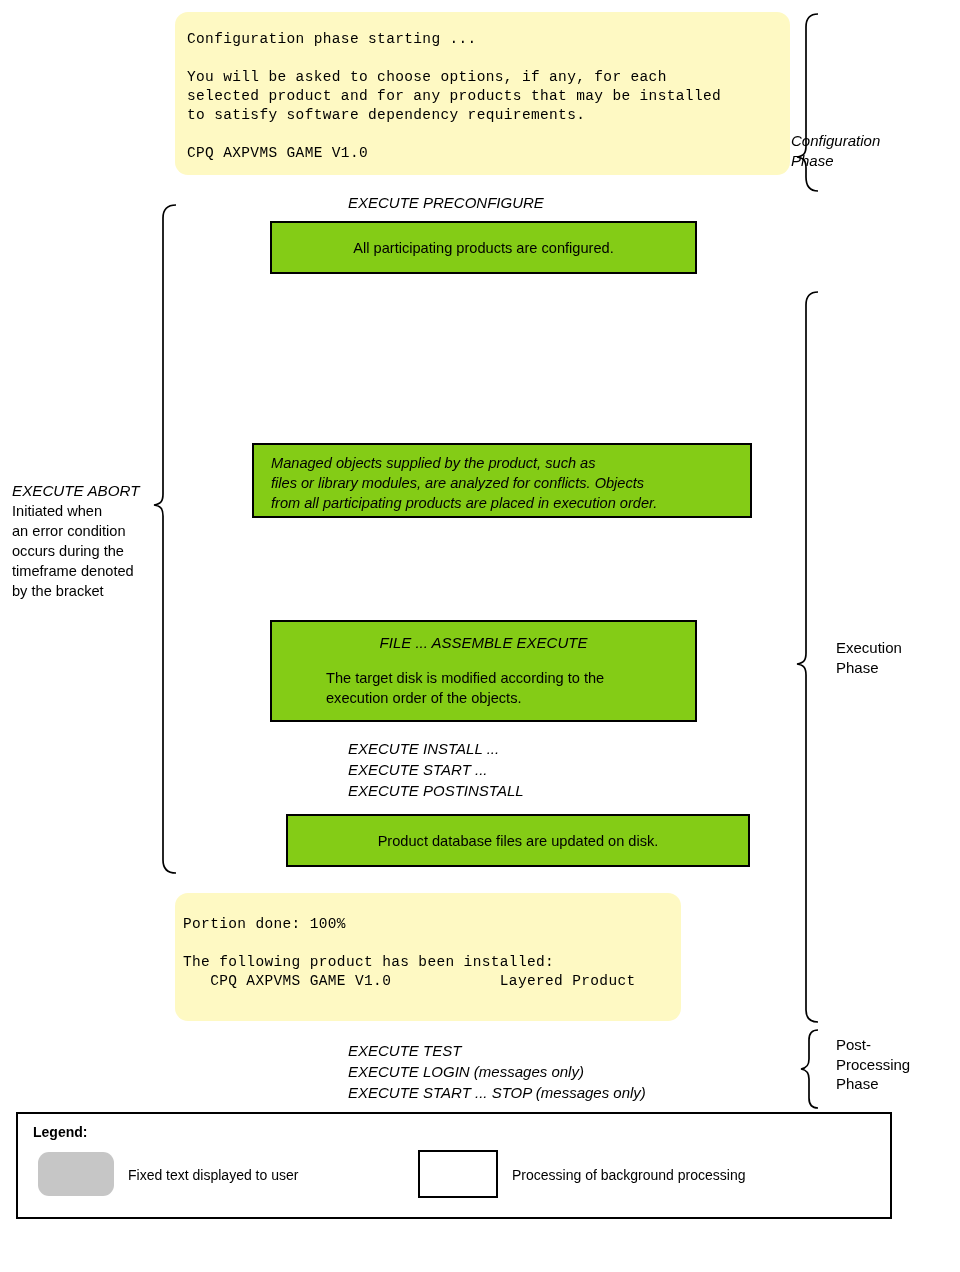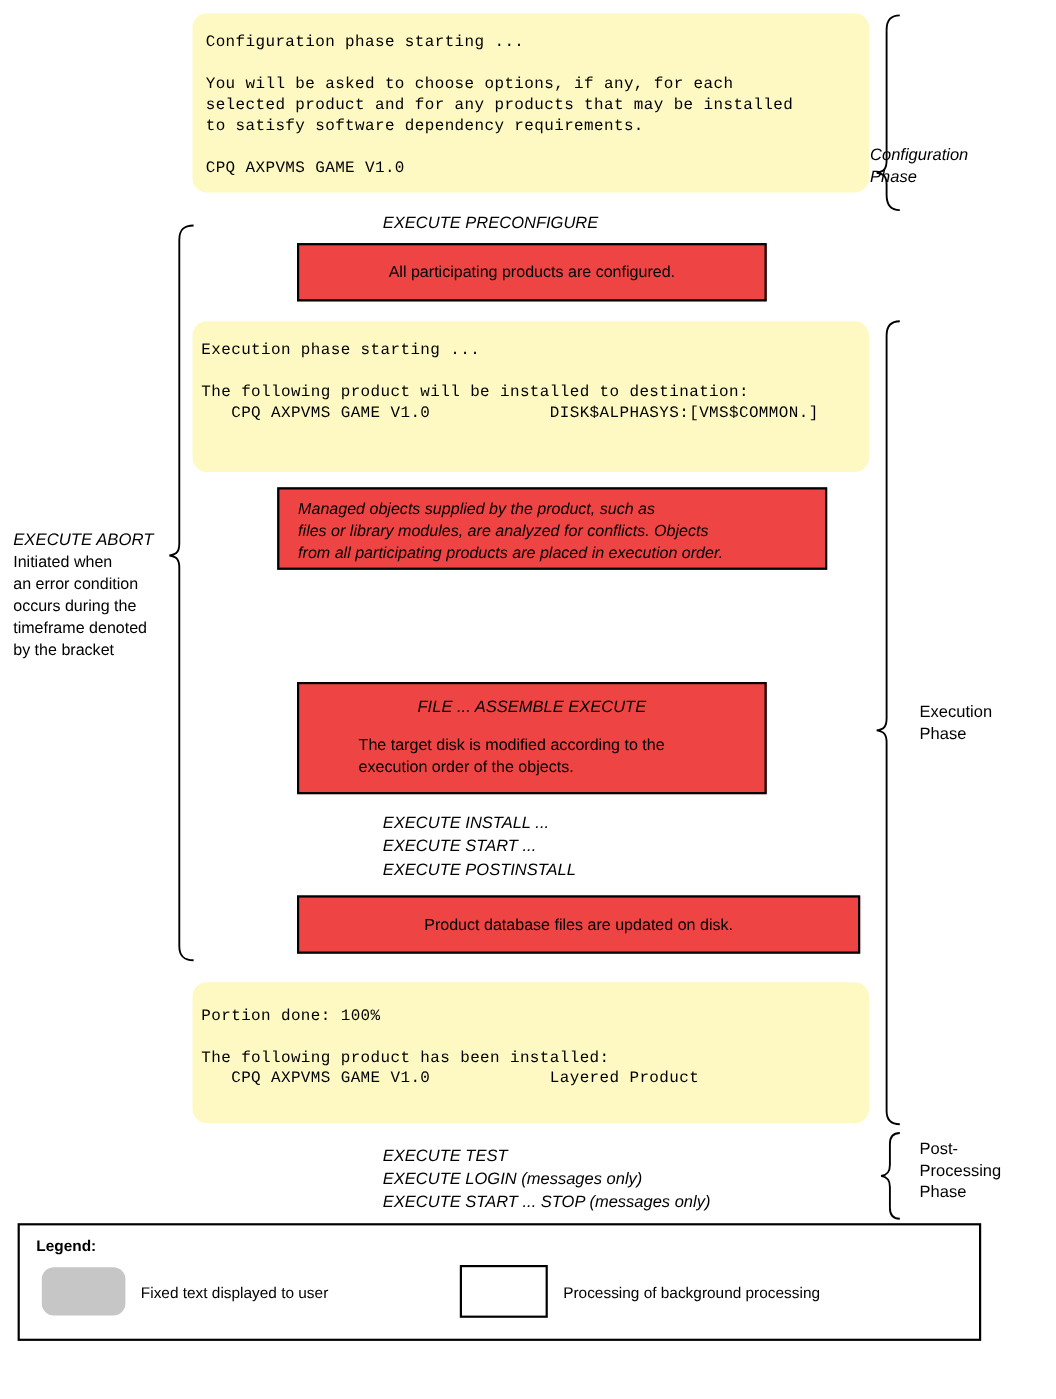--- a/index.html
+++ b/index.html
@@ -36,21 +36,21 @@
     font-size: 14.5px;
     line-height: 19px;
     white-space: pre;
     color: #000;
     letter-spacing: 0.35px;
   }
 
   
   .white-box {
     position: absolute;
-    background: #ef4444;
+    background: #84cc16;
     border: 2.6px solid #000000;
     box-sizing: border-box;
   }
   .white-box .body {
     font-family: "Liberation Sans", sans-serif;
     font-size: 14.6px;
     line-height: 20px;
     color: #000;
     white-space: pre-line;
   }
@@ -153,49 +153,43 @@
 
 CPQ AXPVMS GAME V1.0</div>
   </div>
 
   <div class="cmd" style="left:348px; top:192px;">EXECUTE PRECONFIGURE</div>
 
   <div class="white-box" style="left:270px; top:221px; width:427px; height:53px;">
     <div class="body centered abs" style="left:0; right:0; top:15px;">All participating products are configured.</div>
   </div>
 
-  <div class="gray-box" style="left:175px; top:292px; width:615px; height:137px;">
-    <div class="mono abs" style="left:8px; top:18px; right:4px;">Execution phase starting ...
-
-The following product will be installed to destination:
-   CPQ AXPVMS GAME V1.0            DISK$ALPHASYS:[VMS$COMMON.]</div>
-  </div>
 
   <div class="white-box" style="left:252px; top:443px; width:500px; height:75px;font-style:italic;">
     <div class="body abs" style="left:17px; top:8px; right:6px;">Managed objects supplied by the product, such as
 files or library modules, are analyzed for conflicts. Objects
 from all participating products are placed in execution order.</div>
   </div>
 
 
   <div class="white-box" style="left:270px; top:620px; width:427px; height:102px;">
     <div class="hdr abs" style="left:0; right:0; top:11px;">FILE ... ASSEMBLE EXECUTE</div>
     <div class="body abs" style="left:54px; top:46px; right:8px;">The target disk is modified according to the
 execution order of the objects.</div>
   </div>
 
   <div class="cmd" style="left:348px; top:738px;">EXECUTE INSTALL ...
 EXECUTE START ...
 EXECUTE POSTINSTALL</div>
 
-  <div class="white-box" style="left:270px; top:814px; width:512px; height:53px;">
+  <div class="white-box" style="left:286px; top:814px; width:464px; height:53px;">
     <div class="body centered abs" style="left:0; right:0; top:15px;">Product database files are updated on disk.</div>
   </div>
 
-  <div class="gray-box" style="left:175px; top:893px; width:615px; height:128px;">
+  <div class="gray-box" style="left:175px; top:893px; width:506px; height:128px;">
     <div class="mono abs" style="left:8px; top:22px; right:4px;">Portion done: 100%
 
 The following product has been installed:
    CPQ AXPVMS GAME V1.0            Layered Product</div>
   </div>
 
   <div class="cmd" style="left:348px; top:1040px;">EXECUTE TEST
 EXECUTE LOGIN (messages only)
 EXECUTE START ... STOP (messages only)</div>
 

